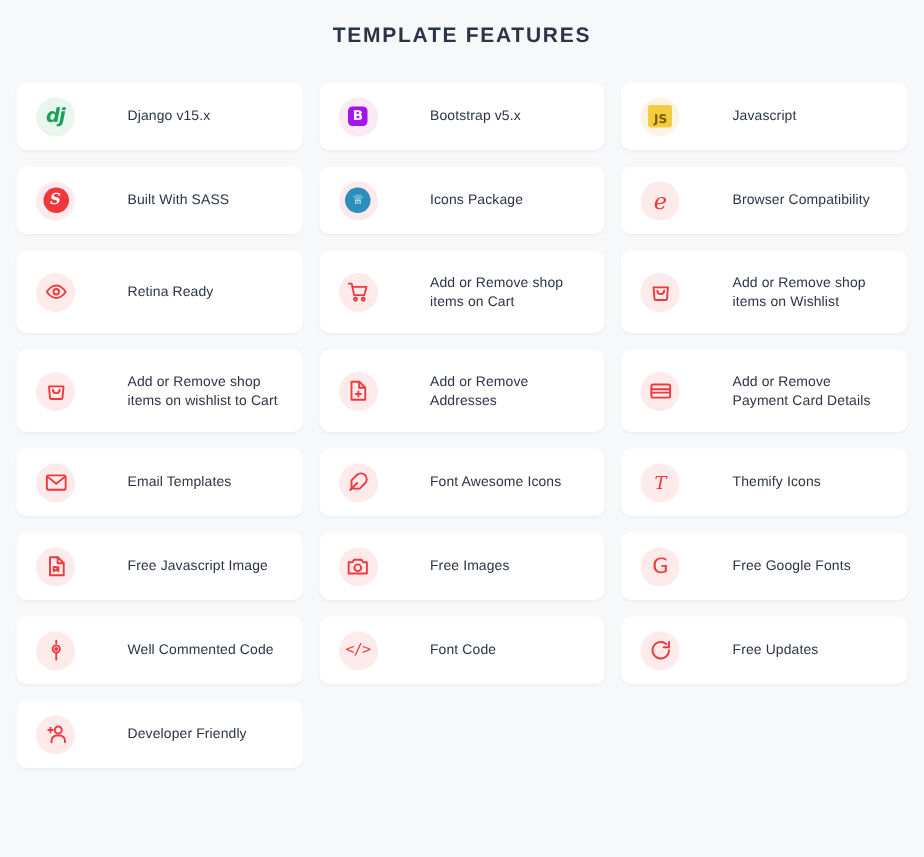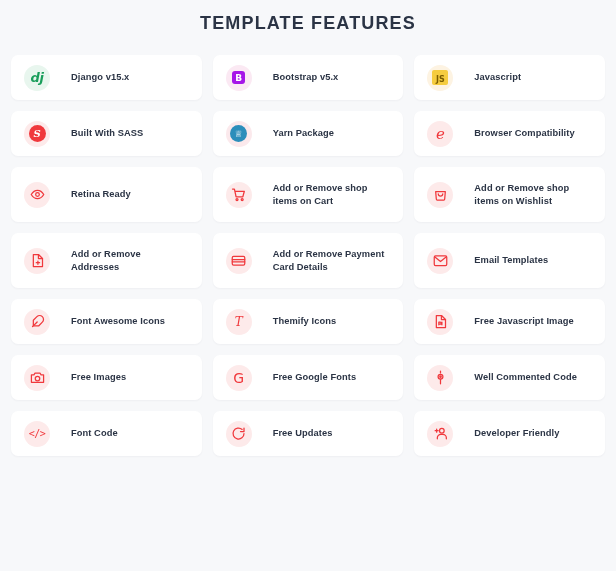--- a/index.html
+++ b/index.html
@@ -17,21 +17,21 @@
 
   .page {
     width: 616px;
     height: 571px;
     padding: 0 11px;
     position: relative;
   }
 
   .page-title {
     text-align: center;
-    font-size: 18px;
+    font-size: 14px;
     font-weight: bold;
     letter-spacing: 1.15px;
     color: #2b3445;
     padding-top: 16px;
     padding-bottom: 0;
     line-height: 14px;
   }
 
   .grid {
     margin-top: 25px;
@@ -43,21 +43,21 @@
   }
 
   .feature-card {
     background: #ffffff;
     border-radius: 7px;
     box-shadow: 0 1px 2px rgba(43, 52, 69, 0.045);
     display: flex;
     align-items: center;
     padding: 0 13px;
     min-height: 45px;
-    gap: 11px;
+    gap: 25px;
   }
 
   .feature-card.tall {
     min-height: 55px;
   }
 
   .icon-wrap {
     flex: 0 0 auto;
     width: 26px;
     height: 26px;
@@ -76,21 +76,21 @@
 
   .icon-glyph {
     position: relative;
     z-index: 1;
     font-weight: bold;
     line-height: 1;
   }
 
   .feature-label {
     font-size: 9.3px;
-    font-weight: bold;
+    font-weight: normal;
     color: #2b3445;
     line-height: 13px;
     letter-spacing: 0.08px;
     padding-left: 10px;
   }
 
   
   .ic-django { background: #e8f6ee; }
   .ic-django .icon-glyph { color: #199e5b; font-size: 13px; font-style: italic; font-family: "DejaVu Sans", sans-serif; letter-spacing: -0.5px; }
 
@@ -174,21 +174,21 @@
       <div class="feature-card">
         <span class="icon-wrap ic-red">
           <span class="sass-circle">S</span>
         </span>
         <span class="feature-label">Built With SASS</span>
       </div>
       <div class="feature-card">
         <span class="icon-wrap ic-yarn">
           <span class="yarn-circle">♕</span>
         </span>
-        <span class="feature-label">Yarn Package</span>
+        <span class="feature-label">Icons Package</span>
       </div>
       <div class="feature-card">
         <span class="icon-wrap ic-red">
           <span class="ie-glyph">e</span>
         </span>
         <span class="feature-label">Browser Compatibility</span>
       </div>
       <div class="feature-card">
         <span class="icon-wrap ic-red">
           <svg width="15" height="15" viewBox="0 0 18 18" stroke="#f0383c" fill="none" stroke-width="1.5" stroke-linecap="round" stroke-linejoin="round">
@@ -210,20 +210,29 @@
       </div>
       <div class="feature-card tall">
         <span class="icon-wrap ic-red">
           <svg width="15" height="15" viewBox="0 0 18 18" stroke="#f0383c" fill="none" stroke-width="1.5" stroke-linecap="round" stroke-linejoin="round">
             <path d="M3.2 5.5h11.6l-.8 9.2a1 1 0 0 1-1 .9H5a1 1 0 0 1-1-.9z"></path>
             <path d="M6.3 8.2c0 1.6 1.2 2.7 2.7 2.7s2.7-1.1 2.7-2.7"></path>
           </svg>
         </span>
         <span class="feature-label">Add or Remove shop items on Wishlist</span>
       </div>
+      <div class="feature-card tall">
+        <span class="icon-wrap ic-red">
+          <svg width="15" height="15" viewBox="0 0 18 18" stroke="#f0383c" fill="none" stroke-width="1.5" stroke-linecap="round" stroke-linejoin="round">
+            <path d="M3.2 5.5h11.6l-.8 9.2a1 1 0 0 1-1 .9H5a1 1 0 0 1-1-.9z"></path>
+            <path d="M6.3 8.2c0 1.6 1.2 2.7 2.7 2.7s2.7-1.1 2.7-2.7"></path>
+          </svg>
+        </span>
+        <span class="feature-label">Add or Remove shop items on wishlist to Cart</span>
+      </div>
       <div class="feature-card">
         <span class="icon-wrap ic-red">
           <svg width="15" height="15" viewBox="0 0 18 18" stroke="#f0383c" fill="none" stroke-width="1.5" stroke-linecap="round" stroke-linejoin="round">
             <path d="M4 1.8h6.2L15 6.6v9.6H4z"></path>
             <path d="M10.1 1.8v4.8H15"></path>
             <path d="M9.5 9.6v4M7.5 11.6h4"></path>
           </svg>
         </span>
         <span class="feature-label">Add or Remove Addresses</span>
       </div>

